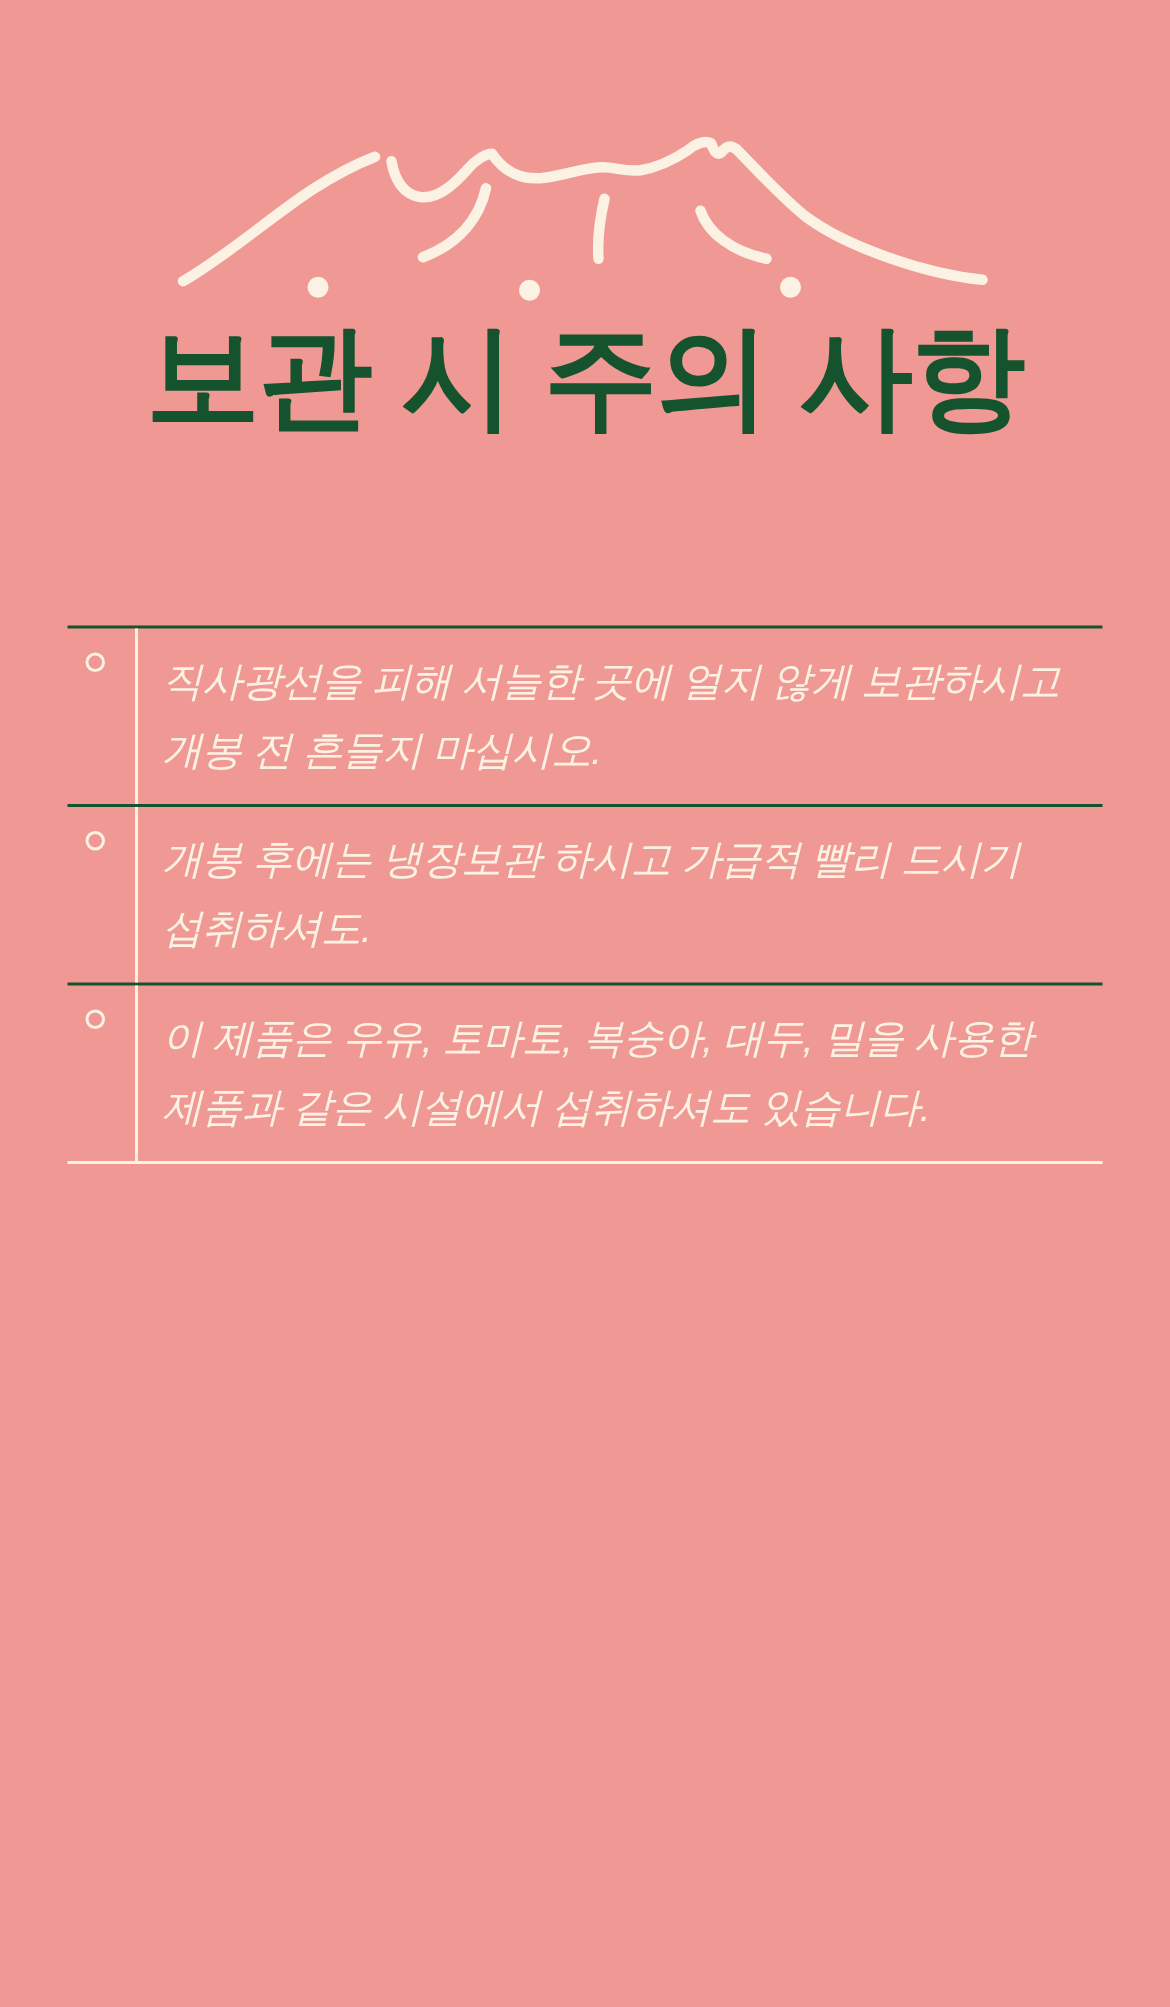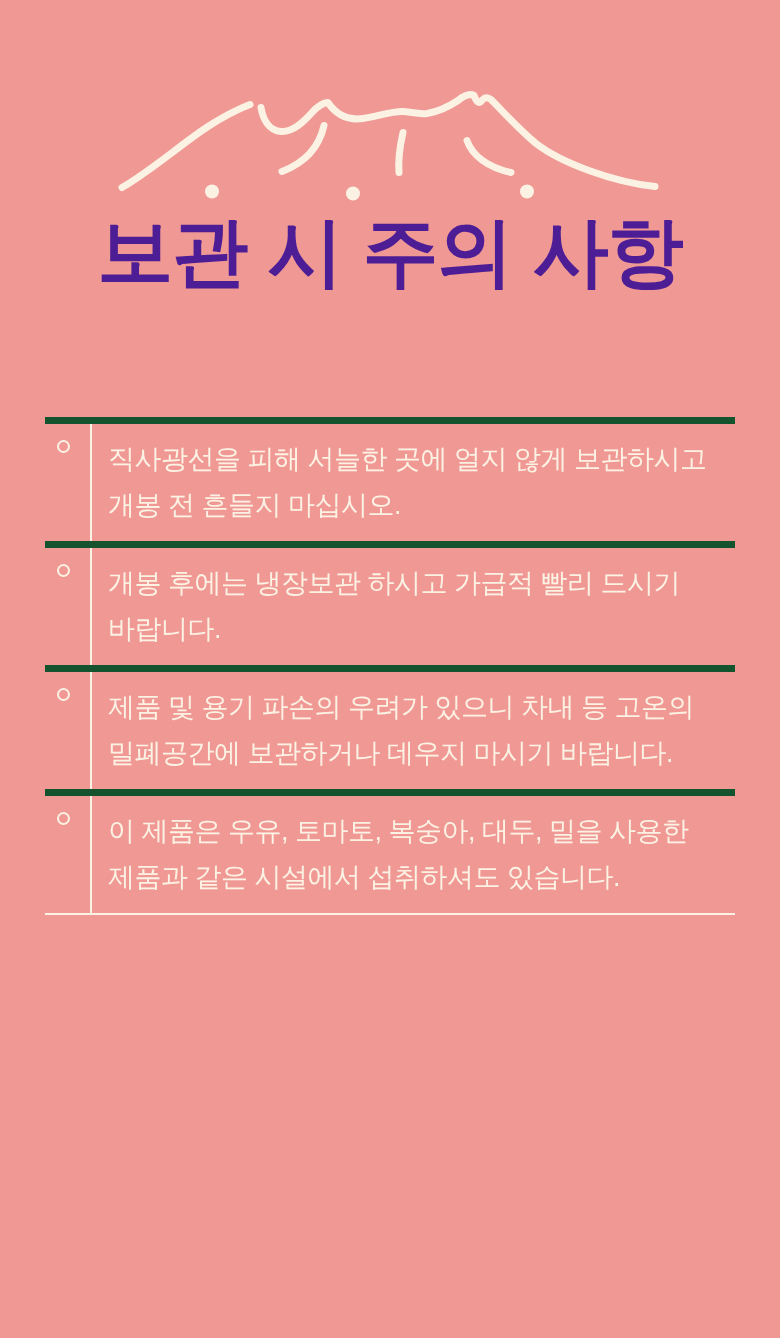--- a/index.html
+++ b/index.html
@@ -20,33 +20,34 @@
     width:560px;height:128px;
   }
   .mountain-wrap svg{display:block;width:100%;height:100%;}
   .title{
     position:absolute;
     left:0;top:204px;width:780px;
     text-align:center;
     font-size:76px;
     font-weight:bold;
     letter-spacing:-1px;
-    color:#4c1d95;
+    color:#14532d;
     line-height:96px;
   }
   .notes-table{
     position:absolute;
     left:45px;top:417px;
     width:690px;
     border-bottom:2px solid #FBF2E4;
     color:#FBF2E4;
   }
   .note-row{
     display:flex;
-    border-top:7px solid #14532d;
+    border-top:2px solid #14532d;
+    font-style:italic;
   }
   .bullet-cell{
     width:45px;
     flex:0 0 45px;
     border-right:2px solid #FBF2E4;
     position:relative;
   }
   .bullet-ring{
     display:block;
     width:9px;height:9px;
@@ -105,30 +106,24 @@
       <div class="bullet-cell">
         <span class="bullet-ring"></span>
       </div>
       <div class="text-cell">직사광선을 피해 서늘한 곳에 얼지 않게 보관하시고 개봉 전 흔들지 마십시오.</div>
     </div>
 
     <div class="note-row">
       <div class="bullet-cell">
         <span class="bullet-ring"></span>
       </div>
-      <div class="text-cell">개봉 후에는 냉장보관 하시고 가급적 빨리 드시기 바랍니다.</div>
+      <div class="text-cell">개봉 후에는 냉장보관 하시고 가급적 빨리 드시기 섭취하셔도.</div>
     </div>
 
 
-    <div class="note-row">
-      <div class="bullet-cell">
-        <span class="bullet-ring"></span>
-      </div>
-      <div class="text-cell">제품 및 용기 파손의 우려가 있으니 차내 등 고온의 밀폐공간에 보관하거나 데우지 마시기 바랍니다.</div>
-    </div>
 
     <div class="note-row">
       <div class="bullet-cell">
         <span class="bullet-ring"></span>
       </div>
       <div class="text-cell">이 제품은 우유, 토마토, 복숭아, 대두, 밀을 사용한 제품과 같은 시설에서 섭취하셔도 있습니다.</div>
     </div>
 
 
 

